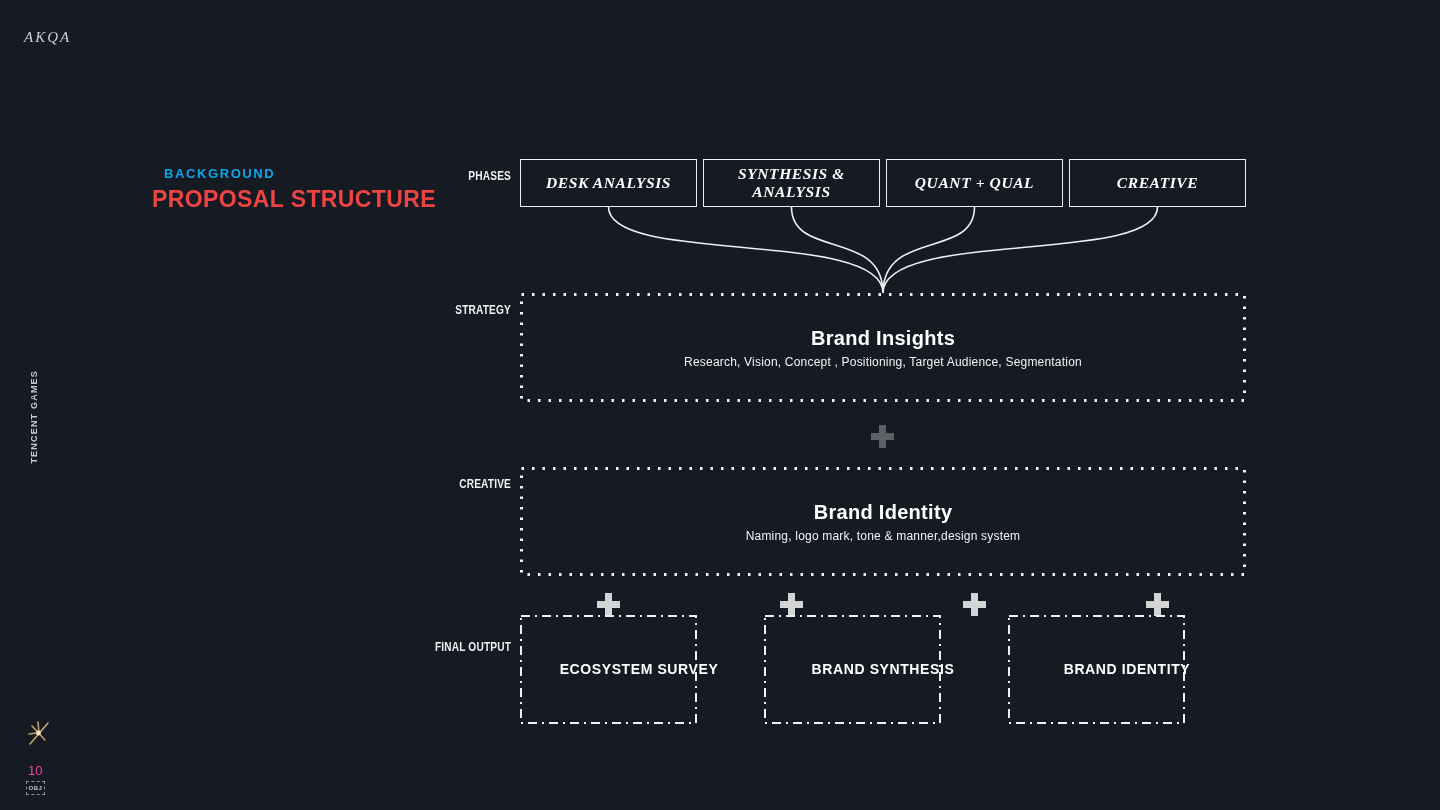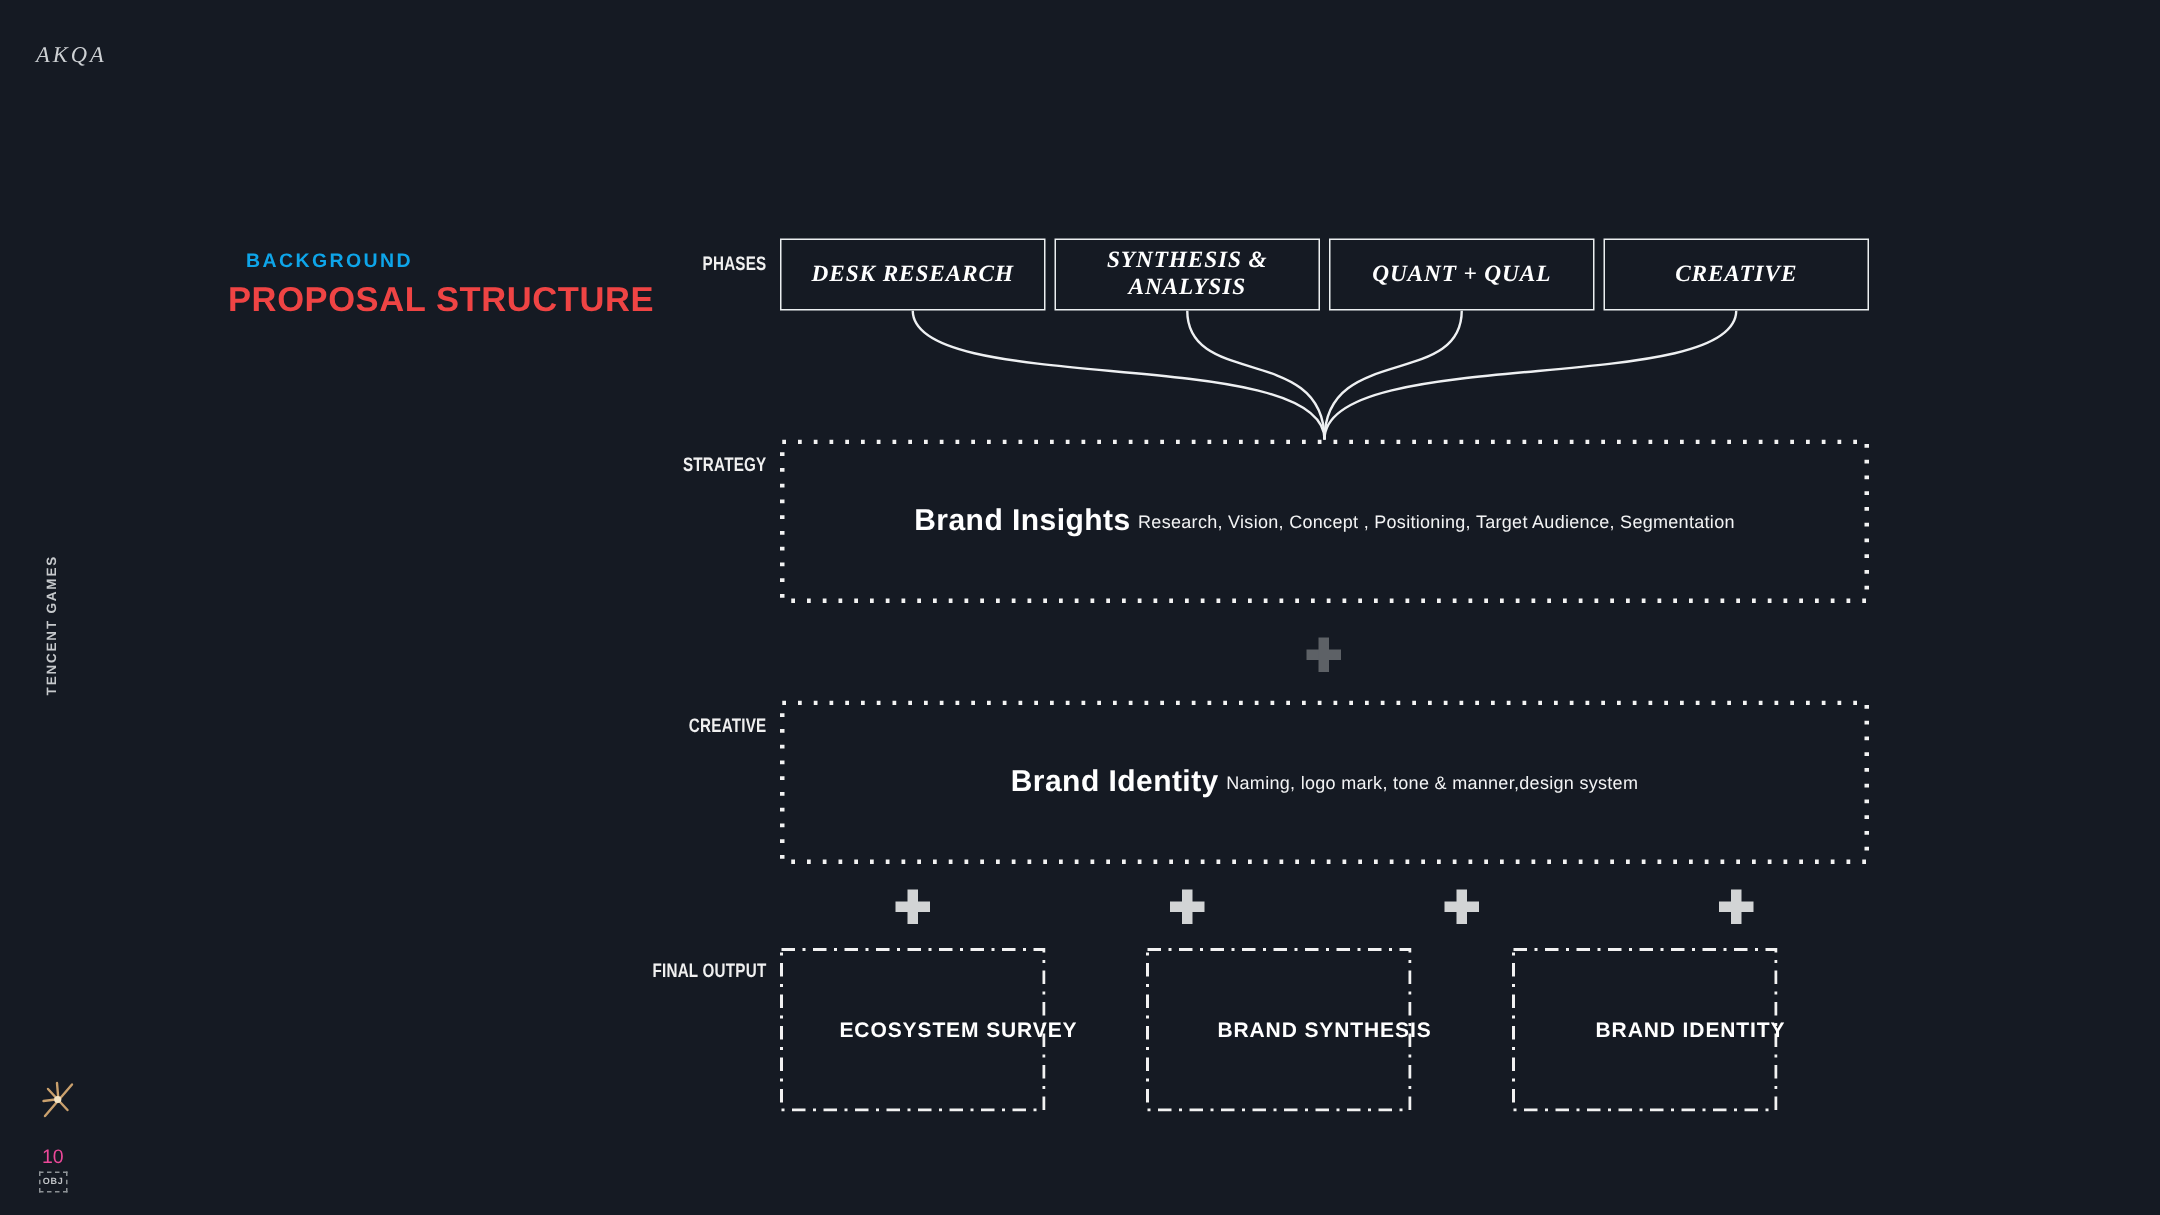--- a/index.html
+++ b/index.html
@@ -44,35 +44,35 @@
     flex:1; border:1.5px solid #eceff1; display:flex; align-items:center; justify-content:center;
     text-align:center; padding:0 10px;
     font-family:"Liberation Serif", serif; font-style:italic; font-weight:600;
     font-size:15.5px; letter-spacing:0.6px; line-height:1.15; color:#fff;
   }
   
   .curves { position:absolute; left:520px; top:207px; }
   
   .section-box {
     position:absolute; left:520px; width:726px; height:109px;
-    display:flex; flex-direction:row; align-items:center; justify-content:center;
+    display:flex; flex-direction:column; align-items:center; justify-content:center;
     text-align:right; gap:5px;
   }
   .section-box svg.frame { position:absolute; left:0; top:0; }
   .section-title { font-size:20px; font-weight:800; letter-spacing:0.3px; color:#fff; position:relative; }
   .section-subtitle { font-size:12px; font-weight:400; letter-spacing:0.2px; color:#f2f3f4; position:relative; }
   
   .plus { position:absolute; width:23px; height:23px; }
   .plus::before { content:""; position:absolute; left:0; top:8px; width:23px; height:7px; background:currentColor; }
   .plus::after  { content:""; position:absolute; left:8px; top:0; width:7px; height:23px; background:currentColor; }
   .plus-dark  { color:#5d6166; }
   .plus-light { color:#d2d4d5; }
   
   .final-row {
-    position:absolute; left:520px; top:632px; width:726px; height:109px;
+    position:absolute; left:520px; top:615px; width:726px; height:109px;
     display:flex; gap:6px;
   }
   .final-box {
     position:relative; flex:1; display:flex; align-items:center; justify-content:center;
     text-align:center; padding:0 17px;
     font-size:14px; font-weight:800; letter-spacing:0.6px; line-height:1.45; color:#fff;
   }
   .final-box svg.frame { position:absolute; left:0; top:0; }
   .final-box span { position:relative; }
   
@@ -95,21 +95,21 @@
   <div class="eyebrow">BACKGROUND</div>
   <div class="page-title">PROPOSAL STRUCTURE</div>
 
   <div class="row-label" style="top:168px;">PHASES</div>
   <div class="row-label" style="top:302px;">STRATEGY</div>
   <div class="row-label" style="top:476px;">CREATIVE</div>
   <div class="row-label" style="top:639px;">FINAL OUTPUT</div>
 
   <div class="phases-row">
     <div class="phase-box">
-        <span>DESK RESEARCH</span>
+        <span>DESK ANALYSIS</span>
       </div>
     <div class="phase-box">
         <span>SYNTHESIS &amp; ANALYSIS</span>
       </div>
     <div class="phase-box">
         <span>QUANT + QUAL</span>
       </div>
     <div class="phase-box">
         <span>CREATIVE</span>
       </div>

